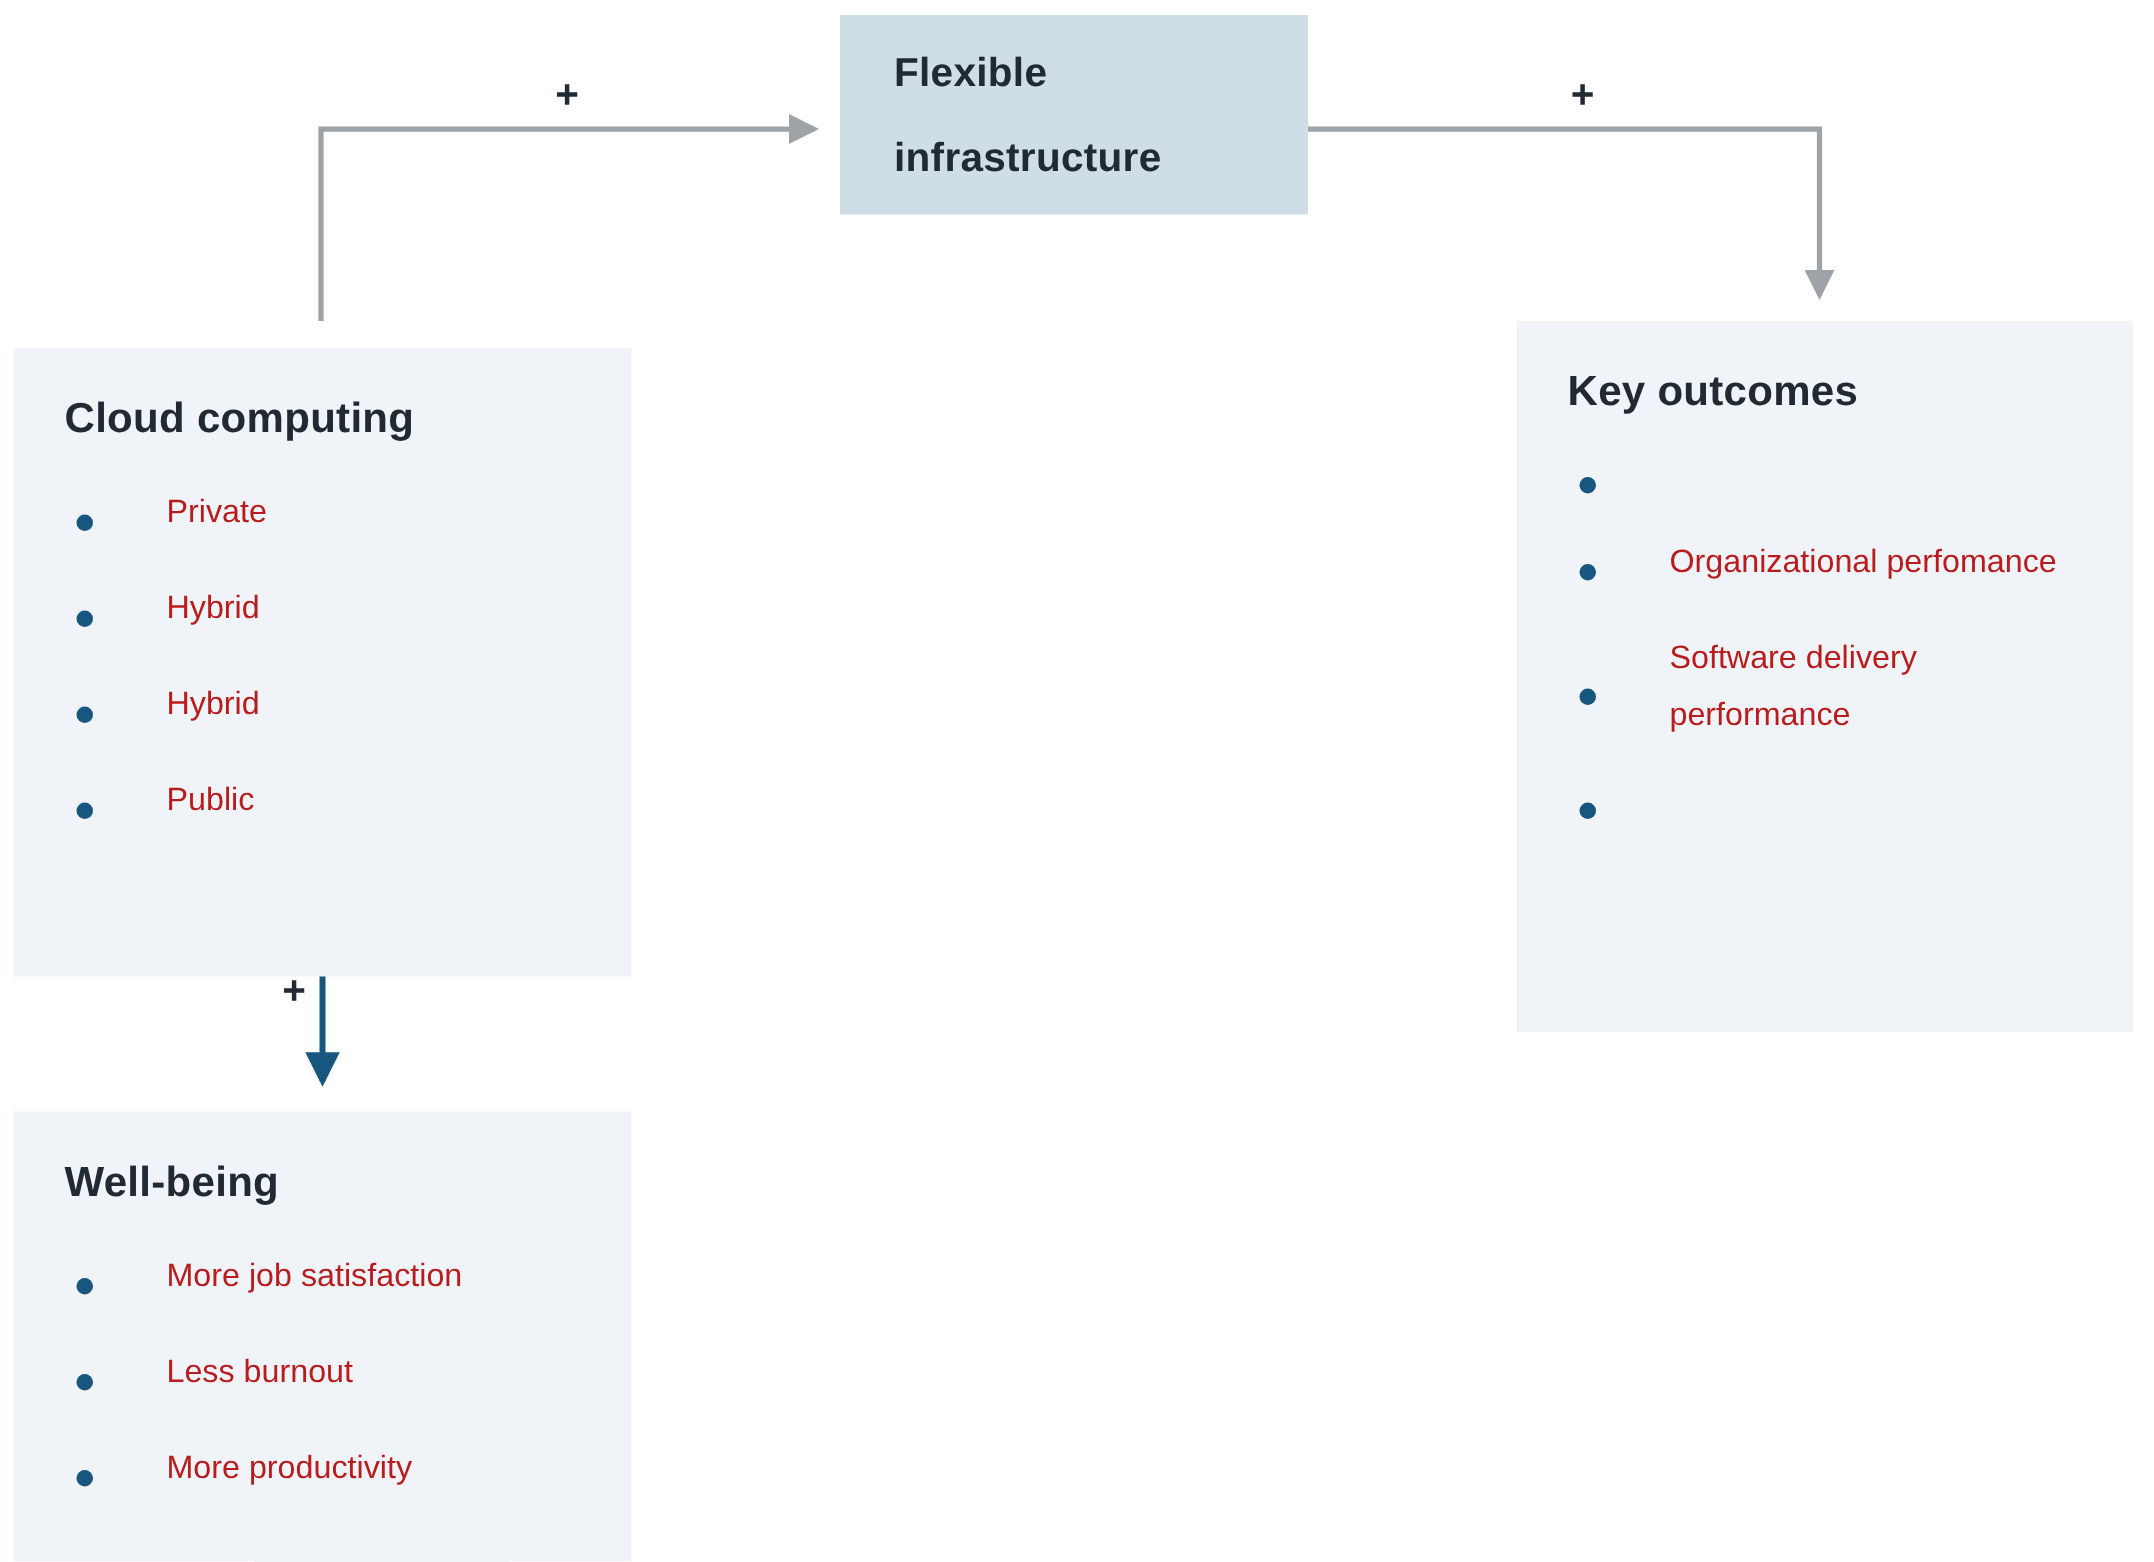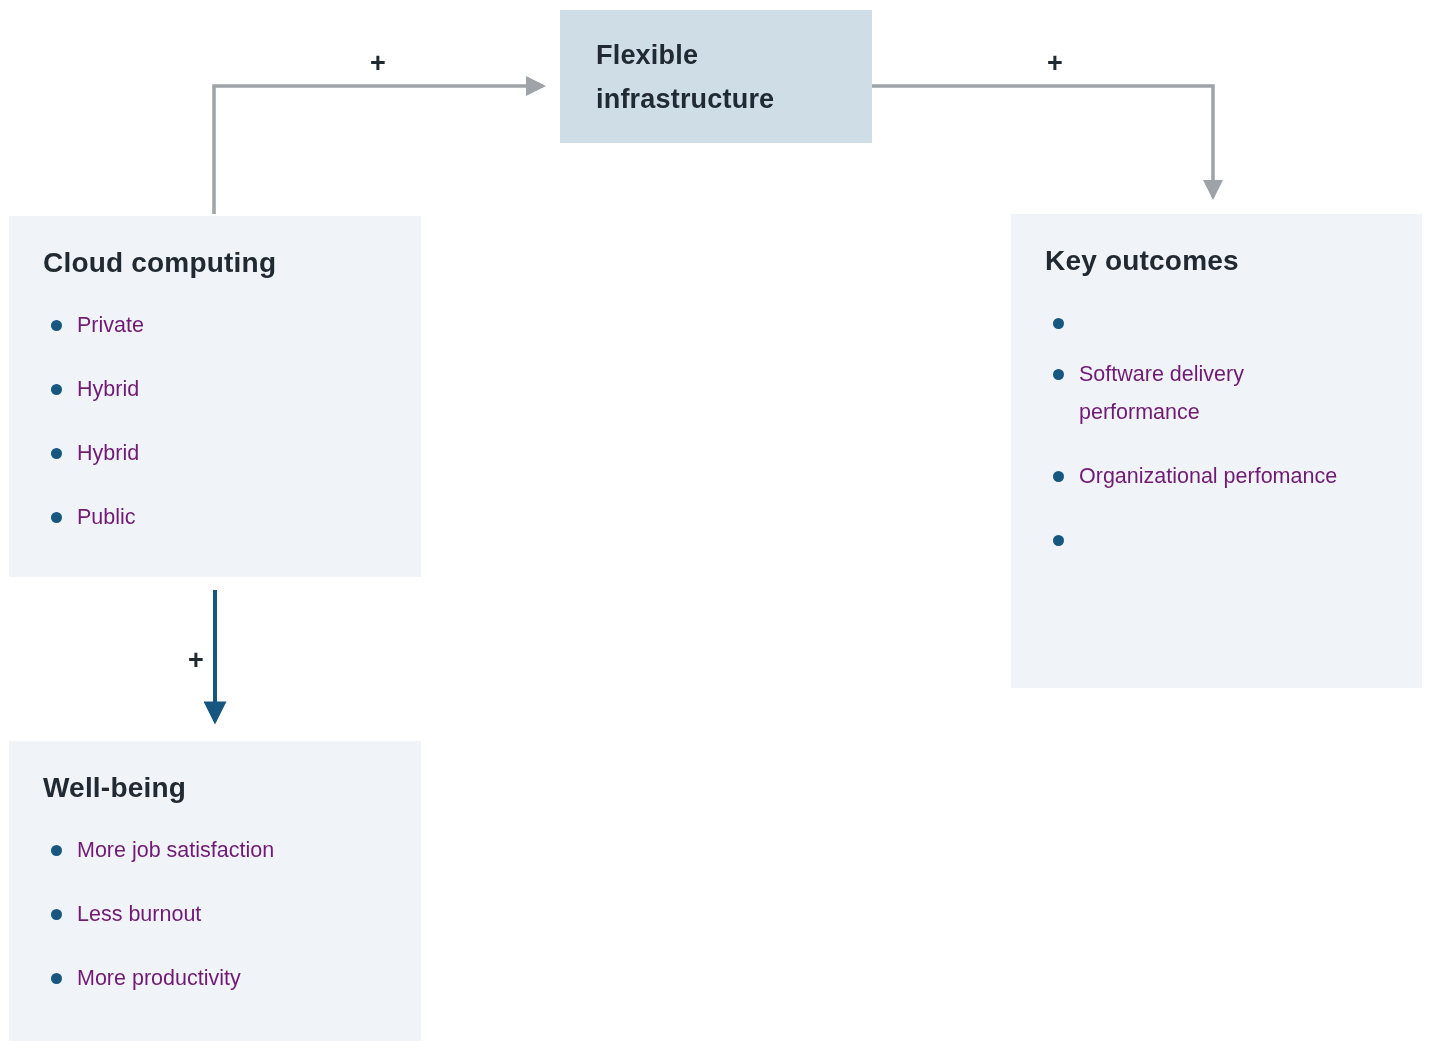--- a/index.html
+++ b/index.html
@@ -28,45 +28,46 @@
   .node-highlight {
     background: #CFDDE6;
     display: flex;
     align-items: center;
     padding-left: 36px;
     padding-right: 24px;
   }
   .node-highlight .node-title {
     font-size: 27px;
     font-weight: 700;
-    line-height: 44px;
+    line-height: 57px;
     letter-spacing: 0.2px;
   }
   .node-list {
     background: #F0F4F8;
     padding: 31px 28px 0 34px;
   }
   .node-title {
     font-size: 28px;
     font-weight: 700;
     color: #212A33;
     letter-spacing: 0.2px;
   }
   .bullet-list {
     list-style: none;
     margin-top: 27px;
     margin-left: 8px;
   }
   .bullet-list li {
     display: flex;
-    align-items: flex-start;
+    align-items: center;
     font-size: 21.5px;
     line-height: 38px;
-    color: #701a75;
+    color: #b91c1c;
     margin-bottom: 26px;
+    gap: 34px;
   }
   .dot {
     flex: 0 0 auto;
     width: 11px;
     height: 11px;
     border-radius: 50%;
     background: #16567F;
     margin: 14px 15px 0 0;
   }
   .item-text {
@@ -109,21 +110,21 @@
   <div class="plus-label" style="left:358px; top:48px;">+</div>
 
   <div class="plus-label" style="left:1035px; top:48px;">+</div>
 
   <div class="plus-label" style="left:176px; top:645px;">+</div>
 
   <div id="flexible-infrastructure" class="node node-highlight" style="left:560px; top:10px; width:312px; height:133px;">
     <div class="node-title">Flexible infrastructure</div>
   </div>
 
-  <div id="cloud-computing" class="node node-list" style="left:9px; top:216px; width:412px; height:361px;">
+  <div id="cloud-computing" class="node node-list" style="left:9px; top:232px; width:412px; height:419px;">
     <div class="node-title">Cloud computing</div>
     <ul class="bullet-list">
       <li>
         <span class="dot"></span>
         <span class="item-text">Private</span>
       </li>
       <li>
         <span class="dot"></span>
         <span class="item-text">Hybrid</span>
       </li>
@@ -139,25 +140,25 @@
   </div>
 
   <div id="key-outcomes" class="node node-list" style="left:1011px; top:214px; width:411px; height:474px;">
     <div class="node-title">Key outcomes</div>
     <ul class="bullet-list">
       <li>
         <span class="dot"></span>
       </li>
       <li>
         <span class="dot"></span>
-        <span class="item-text">Software delivery performance</span>
+        <span class="item-text">Organizational perfomance</span>
       </li>
       <li>
         <span class="dot"></span>
-        <span class="item-text">Organizational perfomance</span>
+        <span class="item-text">Software delivery performance</span>
       </li>
       <li>
         <span class="dot"></span>
       </li>
     </ul>
   </div>
 
   <div id="well-being" class="node node-list" style="left:9px; top:741px; width:412px; height:326px;">
     <div class="node-title">Well-being</div>
     <ul class="bullet-list">

